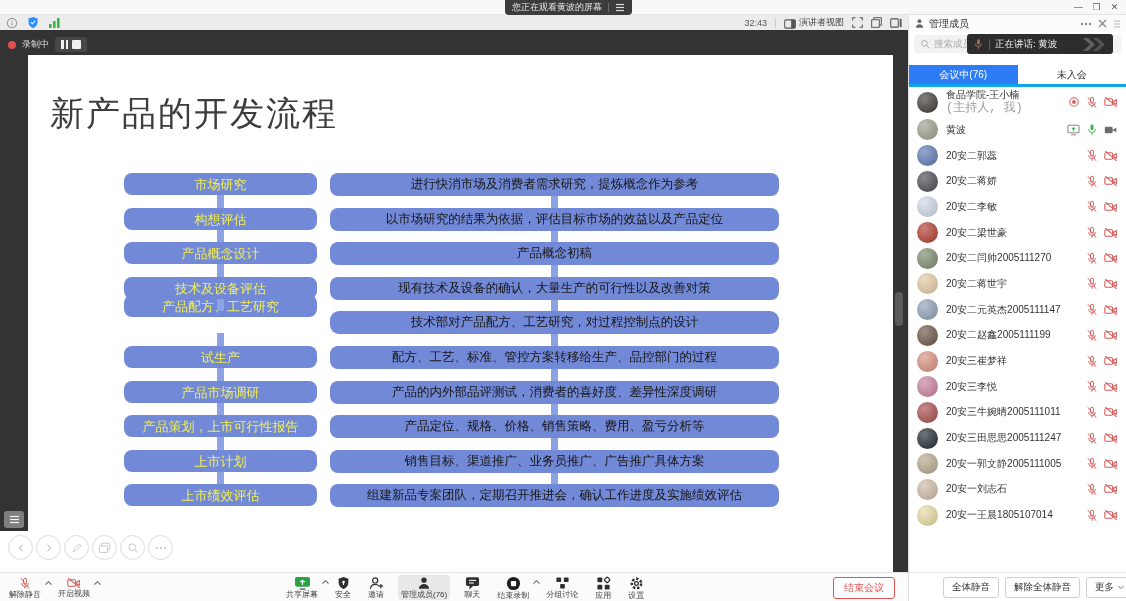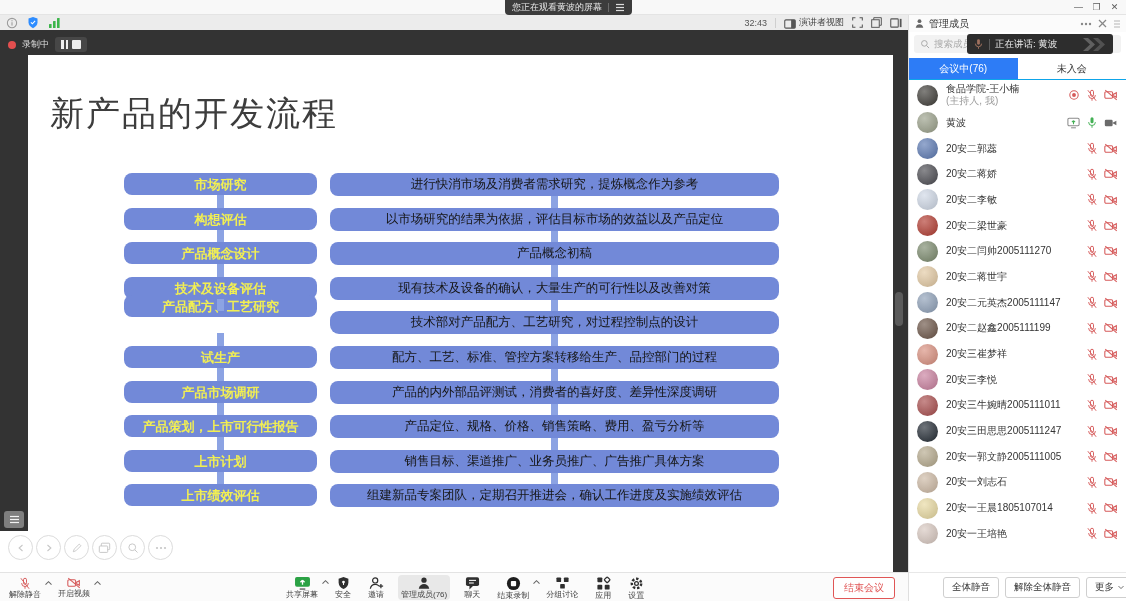--- a/index.html
+++ b/index.html
@@ -29,48 +29,48 @@
   .rec-label{color:#ddd;font-size:9px;}
   .rec-buttons{display:flex;align-items:center;gap:4px;background:#474747;border-radius:3px;padding:3px 6px;}
   .pause-ic{display:flex;gap:2px;}
   .pause-ic i{display:block;width:2.5px;height:9px;background:#eee;}
   .stop-ic{width:9px;height:9px;background:#eee;border-radius:1px;}
 
   .slide{position:absolute;left:28px;top:25px;width:865px;height:517px;background:#ffffff;}
   .slide-extend{position:absolute;left:0;top:501px;width:28px;height:41px;background:#ffffff;}
   .slide-title{position:absolute;left:22px;top:36px;font-size:34px;color:#3d3d3d;letter-spacing:2px;font-weight:400;}
   .flow-box{position:absolute;background:#7289D8;border-radius:8px;display:flex;align-items:center;justify-content:center;text-align:center;line-height:1;}
-  .flow-step{left:96px;width:193px;height:22px;color:#F2EF52;font-size:13px;font-weight:bold;}
+  .flow-step{left:96px;width:193px;height:22px;color:#F2EF52;font-size:13px;font-weight:normal;}
   .flow-desc{left:302px;width:449px;height:23px;color:#161616;font-size:12.5px;}
   .flow-conn{position:absolute;width:7px;background:#8CA3E3;}
   .slide-controls{position:absolute;left:8px;top:505px;display:flex;gap:3px;}
   .ctrl-circle{width:25px;height:25px;border:1px solid #dcdcdc;border-radius:50%;display:flex;align-items:center;justify-content:center;background:#fff;}
   .panel-chip{position:absolute;left:4px;top:481px;width:20px;height:17px;background:#7f7f7f;border-radius:3px;display:flex;align-items:center;justify-content:center;}
   .stage-scrollbar{position:absolute;left:895px;top:262px;width:8px;height:34px;background:#5b5b5b;border-radius:4px;}
 
   
   .sidebar{position:absolute;left:908px;top:15px;width:218px;height:586px;background:#fff;border-left:1px solid #dfdfdf;display:flex;flex-direction:column;}
   .sb-header{height:17px;display:flex;align-items:center;gap:4px;padding:0 5px;background:#fbfbfb;}
   .sb-title{font-size:10px;color:#333;}
   .sb-header .sp{margin-left:auto;display:flex;align-items:center;gap:6px;color:#888;}
   .sb-search{position:relative;height:24px;margin-top:2px;}
   .search-box{position:absolute;left:5px;right:5px;top:1px;height:18px;background:#f2f2f2;border-radius:3px;display:flex;align-items:center;gap:4px;padding:0 6px;color:#a9a9a9;font-size:9.5px;}
   .speak-tip{position:absolute;left:58px;top:0;width:146px;height:20px;background:#2d2d2d;border-radius:3px;display:flex;align-items:center;gap:5px;padding:0 6px;z-index:5;}
   .speak-tip .divider{width:1px;height:11px;background:#5c5c5c;}
   .speak-tip .txt{color:#eee;font-size:9.5px;white-space:nowrap;}
   .speak-tip .wm{margin-left:auto;opacity:.55;}
-  .sb-tabs{display:flex;height:22px;border-bottom:1px solid #0ea5e9;}
+  .sb-tabs{display:flex;height:22px;margin-top:7px;border-bottom:3px solid #0ea5e9;}
   .sb-tab{flex:1;display:flex;align-items:center;justify-content:center;font-size:10px;color:#333;background:#fff;}
   .sb-tab.active{background:#2D7CF6;color:#fff;}
   .sb-list{flex:1;overflow:hidden;}
   .prow{display:flex;align-items:center;padding:0 8px;height:25.7px;}
   .prow.host{height:30px;justify-content:space-between;}
   .avatar{width:21px;height:21px;border-radius:50%;flex:0 0 auto;margin-right:8px;background:#888;}
   .pname{flex:1;min-width:0;font-size:10px;color:#333;white-space:nowrap;overflow:hidden;text-overflow:ellipsis;line-height:1.2;}
-  .psub{font-size:10px;color:#9a9a9a;}
+  .psub{font-size:12px;color:#9a9a9a;font-family:Liberation Mono, monospace;}
   .picons{display:flex;align-items:center;gap:6px;margin-left:6px;}
   .sb-footer{height:29px;border-top:1px solid #e8e8e8;display:flex;align-items:center;gap:6px;padding-left:34px;background:#fff;}
   .sb-btn{border:1px solid #cfcfcf;border-radius:3px;background:#fff;color:#333;font-size:9.5px;padding:3px 8px;display:flex;align-items:center;gap:3px;white-space:nowrap;}
 
   
   .toolbar{position:absolute;left:0;top:572px;width:908px;height:29px;background:#fbfbfb;border-top:1px solid #e3e3e3;text-decoration:underline;}
   .tb-group{position:absolute;top:0;height:29px;display:flex;align-items:center;gap:11px;}
   .tb-left{left:6px;}
   .tb-center{left:283px;}
   .tb-end{right:13px;}
@@ -726,41 +726,20 @@
             </span>
             <span>
               <svg width="14" height="12" viewBox="0 0 17 14">
                 <rect x="1" y="3" width="9.5" height="8" rx="1.5" fill="none" stroke="#D65B5B" stroke-width="1.3"></rect>
                 <path d="M10.5 6.8l4.5-2.6v5.6l-4.5-2.6" fill="none" stroke="#D65B5B" stroke-width="1.3"></path>
                 <line x1="1.5" y1="1" x2="15.5" y2="13" stroke="#D65B5B" stroke-width="1.3"></line>
               </svg>
             </span>
           </span>
         </div>
-        <div class="prow">
-          <span class="avatar" style="background: radial-gradient(circle at 35% 30%, rgba(255, 255, 255, 0.35), rgba(0, 0, 0, 0.15)), rgb(216, 200, 192);"></span>
-          <span class="pname">20安一王培艳</span>
-          <span class="picons">
-            <span>
-              <svg width="12" height="13" viewBox="0 0 16 17">
-                <rect x="6" y="1.5" width="4" height="8" rx="2" fill="none" stroke="#D65B5B" stroke-width="1.3"></rect>
-                <path d="M3.5 8a4.5 4.5 0 0 0 9 0" fill="none" stroke="#D65B5B" stroke-width="1.3"></path>
-                <line x1="8" y1="12.8" x2="8" y2="15.5" stroke="#D65B5B" stroke-width="1.3"></line>
-                <line x1="2.5" y1="1.5" x2="13.5" y2="15.5" stroke="#D65B5B" stroke-width="1.3"></line>
-              </svg>
-            </span>
-            <span>
-              <svg width="14" height="12" viewBox="0 0 17 14">
-                <rect x="1" y="3" width="9.5" height="8" rx="1.5" fill="none" stroke="#D65B5B" stroke-width="1.3"></rect>
-                <path d="M10.5 6.8l4.5-2.6v5.6l-4.5-2.6" fill="none" stroke="#D65B5B" stroke-width="1.3"></path>
-                <line x1="1.5" y1="1" x2="15.5" y2="13" stroke="#D65B5B" stroke-width="1.3"></line>
-              </svg>
-            </span>
-          </span>
-        </div>
       </div>
 
     <div class="sb-footer" id="sb-footer">
         <button class="sb-btn">全体静音</button>
         <button class="sb-btn">解除全体静音</button>
         <button class="sb-btn">更多<span>
             <svg width="8" height="5" viewBox="0 0 10 7">
               <path d="M1.5 1.5L5 5l3.5-3.5" fill="none" stroke="#555" stroke-width="1.2"></path>
             </svg>
           </span></button>

